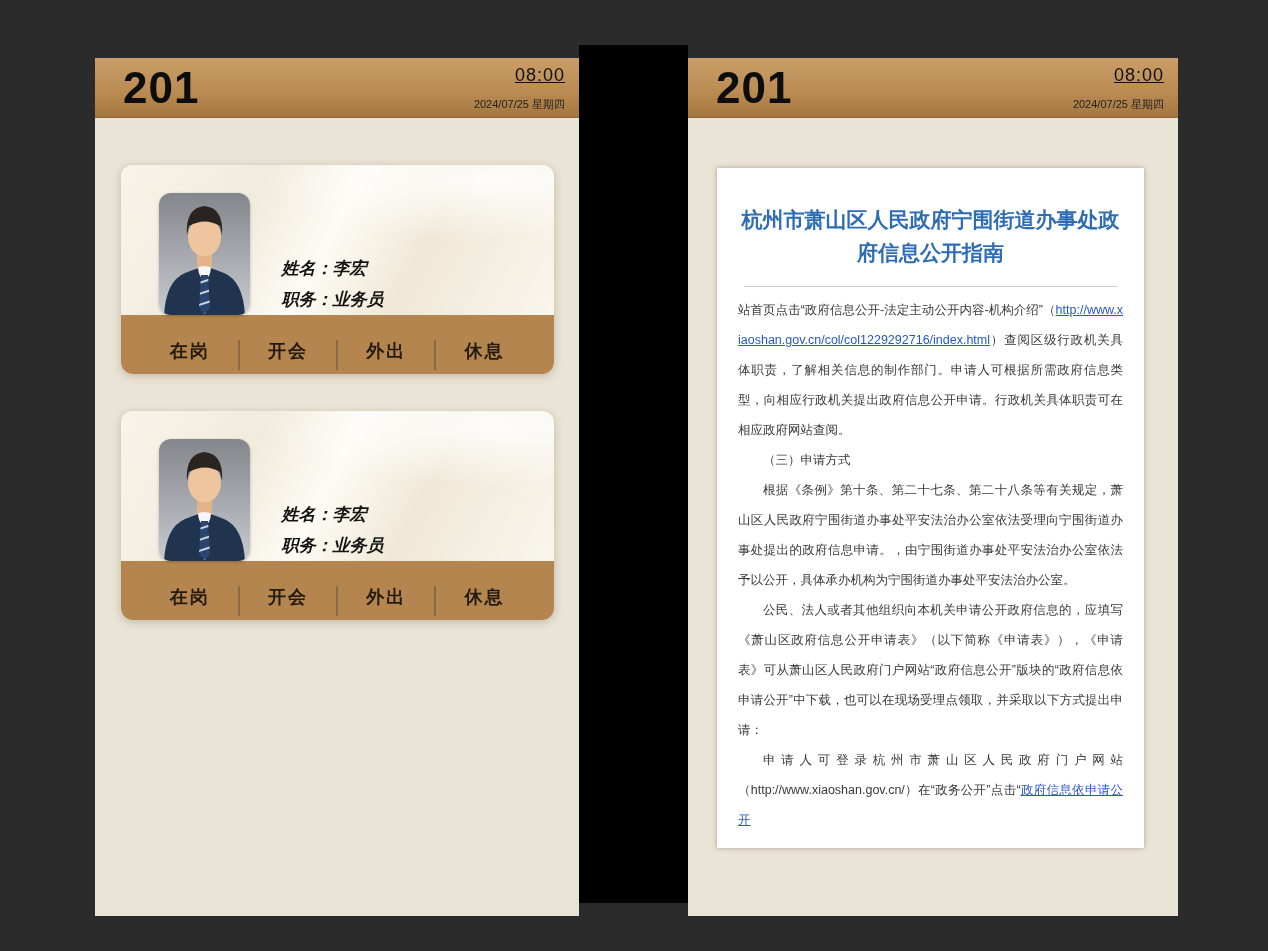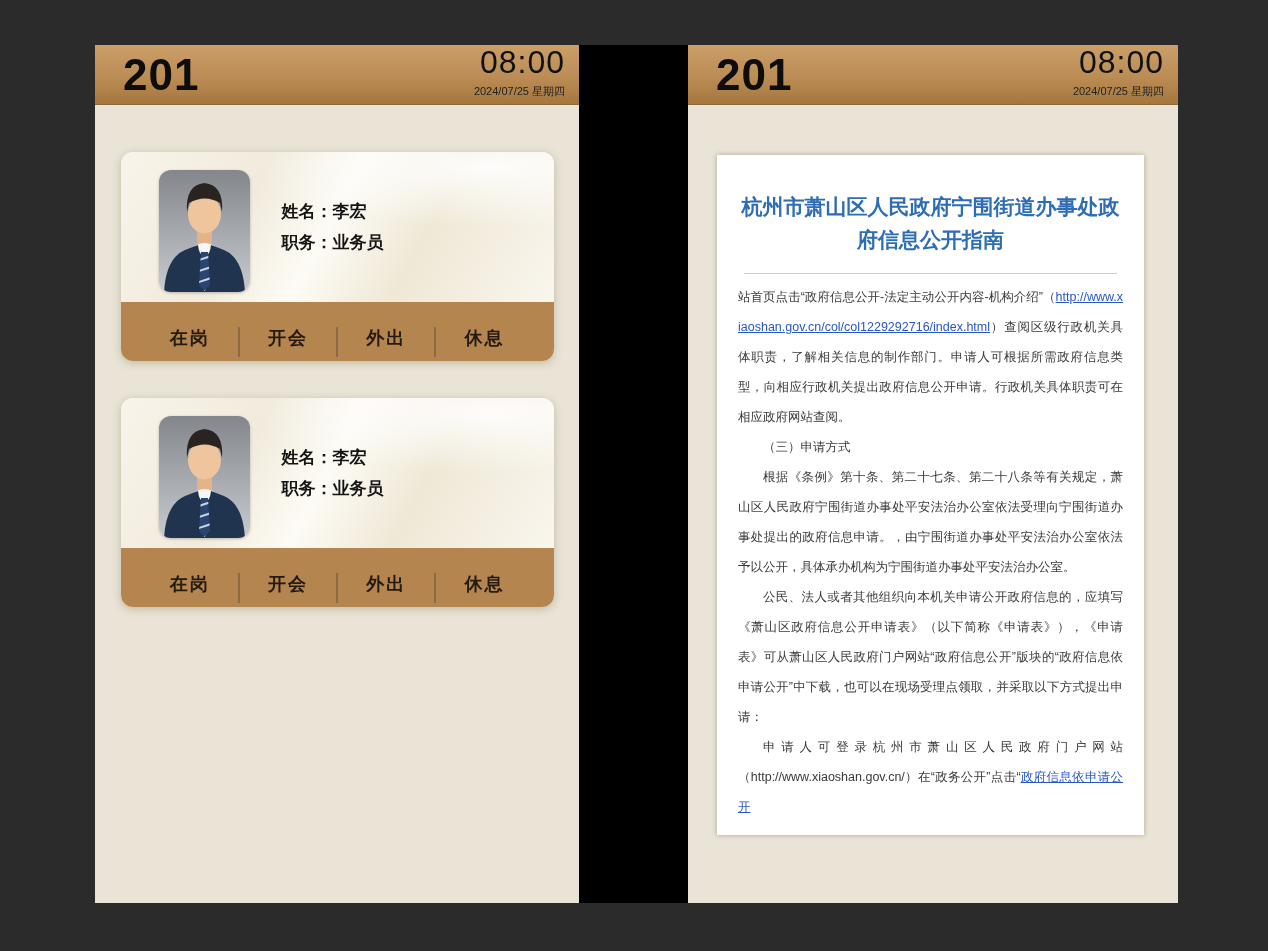--- a/index.html
+++ b/index.html
@@ -1,39 +1,40 @@
 <!DOCTYPE html>
 <html><head>
 <meta charset="utf-8">
 <style>
   * { margin:0; padding:0; box-sizing:border-box; }
   html,body { width:1268px; height:951px; overflow:hidden; }
   body { background:#2b2b2b; font-family:"Liberation Sans","DejaVu Sans",sans-serif; position:relative; }
 
-  .panel { position:absolute; top:45px; height:858px; background:#e9e4d6; overflow:hidden; }
+  .panel { position:absolute; top:58px; height:858px; background:#e9e4d6; overflow:hidden; }
   .panel-left  { left:95px;  width:484px; }
   .panel-right { left:688px; width:490px; }
   .bezel { position:absolute; left:579px; top:45px; width:109px; height:858px; background:#000; }
 
   
   .hdr { height:60px; background:linear-gradient(180deg,#cb9e69 0%,#bb8c54 55%,#a5773f 100%);
          display:flex; align-items:center; border-bottom:1px solid #8f6a38; }
   .room { font-size:44px; font-weight:bold; color:#0d0d0d; margin-left:28px; letter-spacing:1px; line-height:1; }
   .clock { margin-left:auto; text-align:right; padding-right:14px; color:#111; }
-  .clock .t { font-size:32px; line-height:24px; letter-spacing:1px; }
+  .clock .t { font-size:18px; line-height:24px; letter-spacing:1px;text-decoration:underline; }
   .clock .d { font-size:11px; color:#222; margin-top:10px; }
 
   
   .cards { padding-top:47px; display:flex; flex-direction:column; gap:37px; align-items:center; }
   .card { width:433px; height:209px; border-radius:12px; overflow:hidden;
           box-shadow:0 2px 8px rgba(80,60,20,.25); display:flex; flex-direction:column; background:#faf7ef; }
-  .card-top { flex:1; display:flex; align-items:center; position:relative;
+  .card-top { flex:1; display:flex; align-items:flex-end; position:relative;
       background:
         radial-gradient(120% 90% at 85% 10%, rgba(255,255,255,.9) 0%, rgba(255,255,255,0) 45%),
         linear-gradient(118deg,#f8f4ea 0%,#f1ebdc 30%,#fdfbf5 48%,#efe8d6 68%,#f9f6ee 100%);
+      font-style: italic;
   }
   .photo { width:91px; height:122px; border-radius:12px; overflow:hidden; margin-left:38px; margin-top:8px;
            box-shadow:0 1px 3px rgba(0,0,0,.25); flex:0 0 auto; }
   .photo svg { display:block; width:100%; height:100%; }
   .info { margin-left:32px; font-size:17px; font-weight:bold; color:#141414; line-height:31px; }
   .statusbar { height:59px; background:#b5854f; display:flex; padding:15px 20px; }
   .scell { flex:1; position:relative; display:flex; flex-direction:column; align-items:center; padding-top:9px; cursor:pointer; }
   .scell:not(:first-child)::before { content:""; position:absolute; left:-1px; top:10px; width:2px; height:30px; background:#8a6a42; }
   .slabel { font-size:18px; font-weight:bold; color:#241a0e; letter-spacing:2px; }
   .dot { width:17px; height:17px; border-radius:50%; margin-top:4px; background:transparent; }

